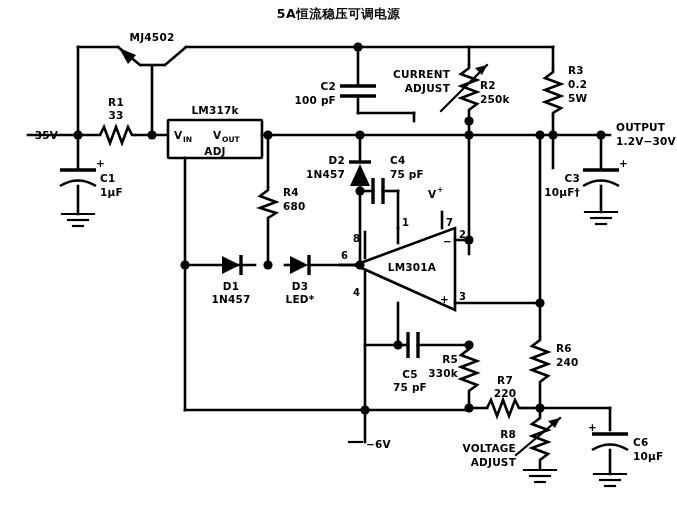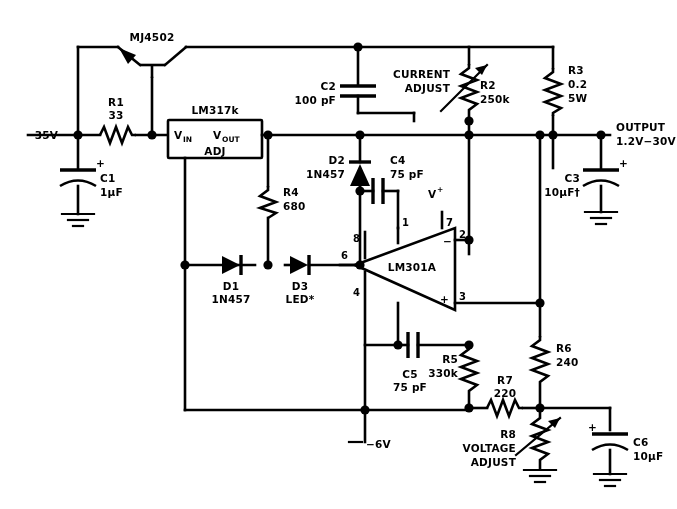--- a/index.html
+++ b/index.html
@@ -21,20 +21,21 @@
   .pin{font-family:"DejaVu Sans",sans-serif;font-size:10px;font-weight:bold;fill:#000;}
   .sub{font-family:"DejaVu Sans",sans-serif;font-size:7.5px;font-weight:bold;fill:#000;}
   .mid{text-anchor:middle;}
   .end{text-anchor:end;}
 </style>
 </head>
 <body>
 
 <div id="sheet">
 
+  <div id="title">5A恒流稳压可调电源</div>
 
   <svg width="677" height="509" viewBox="0 0 677 509">
 
     <g>
 
       <path class="w" d="M78,135 L78,47"></path>
 
       <path class="w" d="M78,47 L118,47"></path>
 
       <path class="w" d="M118,47 L140,65"></path>

